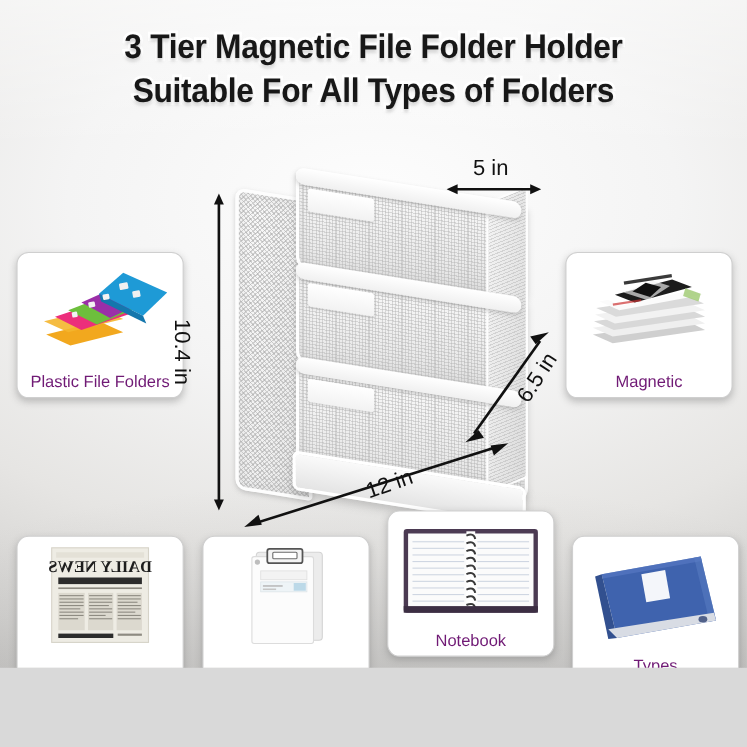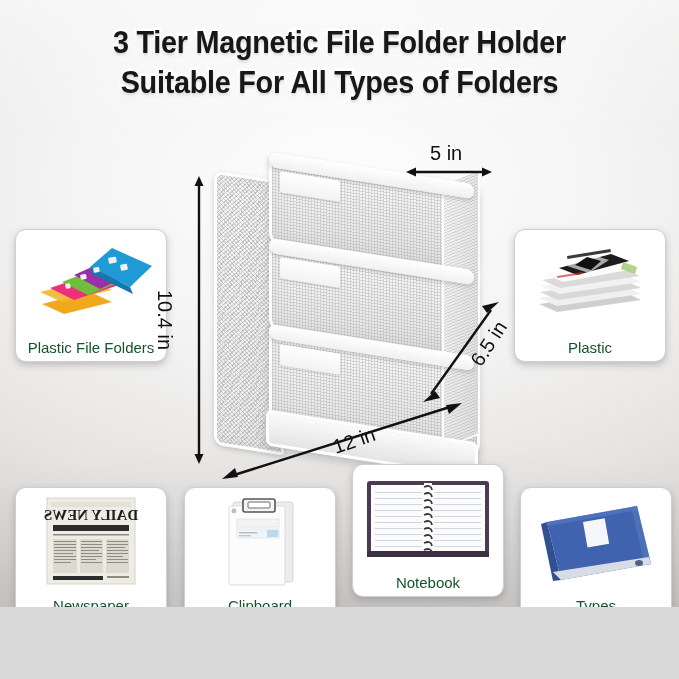--- a/index.html
+++ b/index.html
@@ -103,21 +103,21 @@
   #arrow-65 {left:423px;top:302px;}
 
   
   .card{
     position:absolute;background:#ffffff;border:1px solid #cfcfcf;border-radius:11px;
     box-shadow:0 3px 7px rgba(110,110,110,.38);z-index:4;overflow:hidden;
   }
   .card .thumb{position:absolute;left:0;right:0;top:6px;bottom:30px;}
   .card .lbl{
     position:absolute;left:0;right:0;bottom:5px;text-align:center;
-    font-size:15px;color:#14532d;font-family:"Liberation Sans",sans-serif;
+    font-size:15px;color:#701a75;font-family:"Liberation Sans",sans-serif;
   }
   #card-plastic {left:15px; top:229px;width:150px;height:131px;}
   #card-magazine{left:514px;top:229px;width:150px;height:131px;}
   #card-news    {left:15px; top:487px;width:150px;height:131px;}
   #card-clip    {left:184px;top:487px;width:150px;height:131px;}
   #card-note    {left:352px;top:464px;width:150px;height:131px;text-decoration:underline;}
   #card-folder  {left:520px;top:487px;width:150px;height:131px;}
 
   .thumb svg{display:block;width:100%;height:100%;}
 </style>
@@ -217,21 +217,21 @@
           <polygon points="10,22 28,30 100,14 82,6" fill="#ffffff"></polygon>
           <polygon points="22,20 40,27 92,13 74,6" fill="#1c1c1c"></polygon>
           <polygon points="30,18 52,25 72,12 56,7" fill="#f5f5f5" opacity=".65"></polygon>
           <polygon points="38,17 54,22 64,13 50,9" fill="#111"></polygon>
           <rect x="30" y="8" width="44" height="3" fill="#3a3a3a" transform="rotate(-9 30 8)"></rect>
           <polygon points="86,14 100,19 98,26 84,21" fill="#9ec96f" opacity=".8"></polygon>
           <rect x="20" y="28" width="26" height="2" fill="#c33" opacity=".7" transform="rotate(-9 20 28)"></rect>
         </g>
       </svg>
     </div>
-    <div class="lbl">Plastic</div>
+    <div class="lbl">Magnetic</div>
   </div>
 
   <div class="card" id="card-news">
     <div class="thumb">
       <svg viewBox="0 0 150 95" preserveAspectRatio="xMidYMid meet">
         <g transform="translate(31,4)">
           <rect x="0" y="0" width="88" height="86" fill="#eeece4" stroke="#d6d3c8" stroke-width="1"></rect>
           <rect x="4" y="4" width="80" height="5" fill="#e4e1d7"></rect>
           <g transform="translate(44,22) scale(-1,1) translate(-44,0)">
             <text x="44" y="0" text-anchor="middle" font-family="'Liberation Serif',serif" font-size="15" font-weight="bold" fill="#1d1d1d">DAILY NEWS</text>
@@ -265,41 +265,39 @@
             <rect x="60" y="55" width="21" height="1"></rect>
               <rect x="60" y="58" width="16" height="1"></rect>
             <rect x="60" y="61" width="21" height="1"></rect>
               <rect x="60" y="64" width="21" height="1"></rect>
           </g>
           <rect x="6" y="78" width="50" height="4" fill="#2c2c2c"></rect>
           <rect x="60" y="78" width="22" height="2" fill="#8e8b82"></rect>
         </g>
       </svg>
     </div>
-    <div class="lbl">Newspaper</div>
   </div>
 
   <div class="card" id="card-clip">
     <div class="thumb">
       <svg viewBox="0 0 150 95" preserveAspectRatio="xMidYMid meet">
         <g transform="translate(44,5)">
           <rect x="4" y="3" width="60" height="80" rx="3" fill="#ececec" stroke="#d4d4d4" stroke-width="1"></rect>
           <rect x="0" y="7" width="56" height="79" rx="2" fill="#fcfcfc" stroke="#dcdcdc" stroke-width="1"></rect>
           <rect x="14" y="0" width="32" height="13" rx="2" fill="#f4f4f4" stroke="#555" stroke-width="1.6"></rect>
           <rect x="19" y="3" width="22" height="6" rx="1" fill="#ffffff" stroke="#6a6a6a" stroke-width="1"></rect>
           <circle cx="5" cy="12" r="2.4" fill="#bdbdbd"></circle>
           <rect x="8" y="20" width="42" height="8" fill="#f3f3f3" stroke="#e0e0e0" stroke-width=".8"></rect>
           <rect x="8" y="30" width="42" height="9" fill="#eef4f7" stroke="#dfe6ea" stroke-width=".8"></rect>
           <rect x="38" y="31" width="11" height="7" fill="#bcd9e8"></rect>
           <rect x="10" y="33" width="18" height="1.4" fill="#b9b9b9"></rect>
           <rect x="10" y="36" width="12" height="1.4" fill="#c6c6c6"></rect>
         </g>
       </svg>
     </div>
-    <div class="lbl">Clipboard</div>
   </div>
 
   <div class="card" id="card-note">
     <div class="thumb">
       <svg viewBox="0 0 150 95" preserveAspectRatio="xMidYMid meet">
         <g transform="translate(14,10)">
           <rect x="0" y="0" width="122" height="76" rx="3" fill="#4b3a52"></rect>
           <rect x="4" y="4" width="55" height="68" fill="#fbfbfb"></rect>
           <rect x="63" y="4" width="55" height="68" fill="#fbfbfb"></rect>
           <g fill="#cfd6e2">

